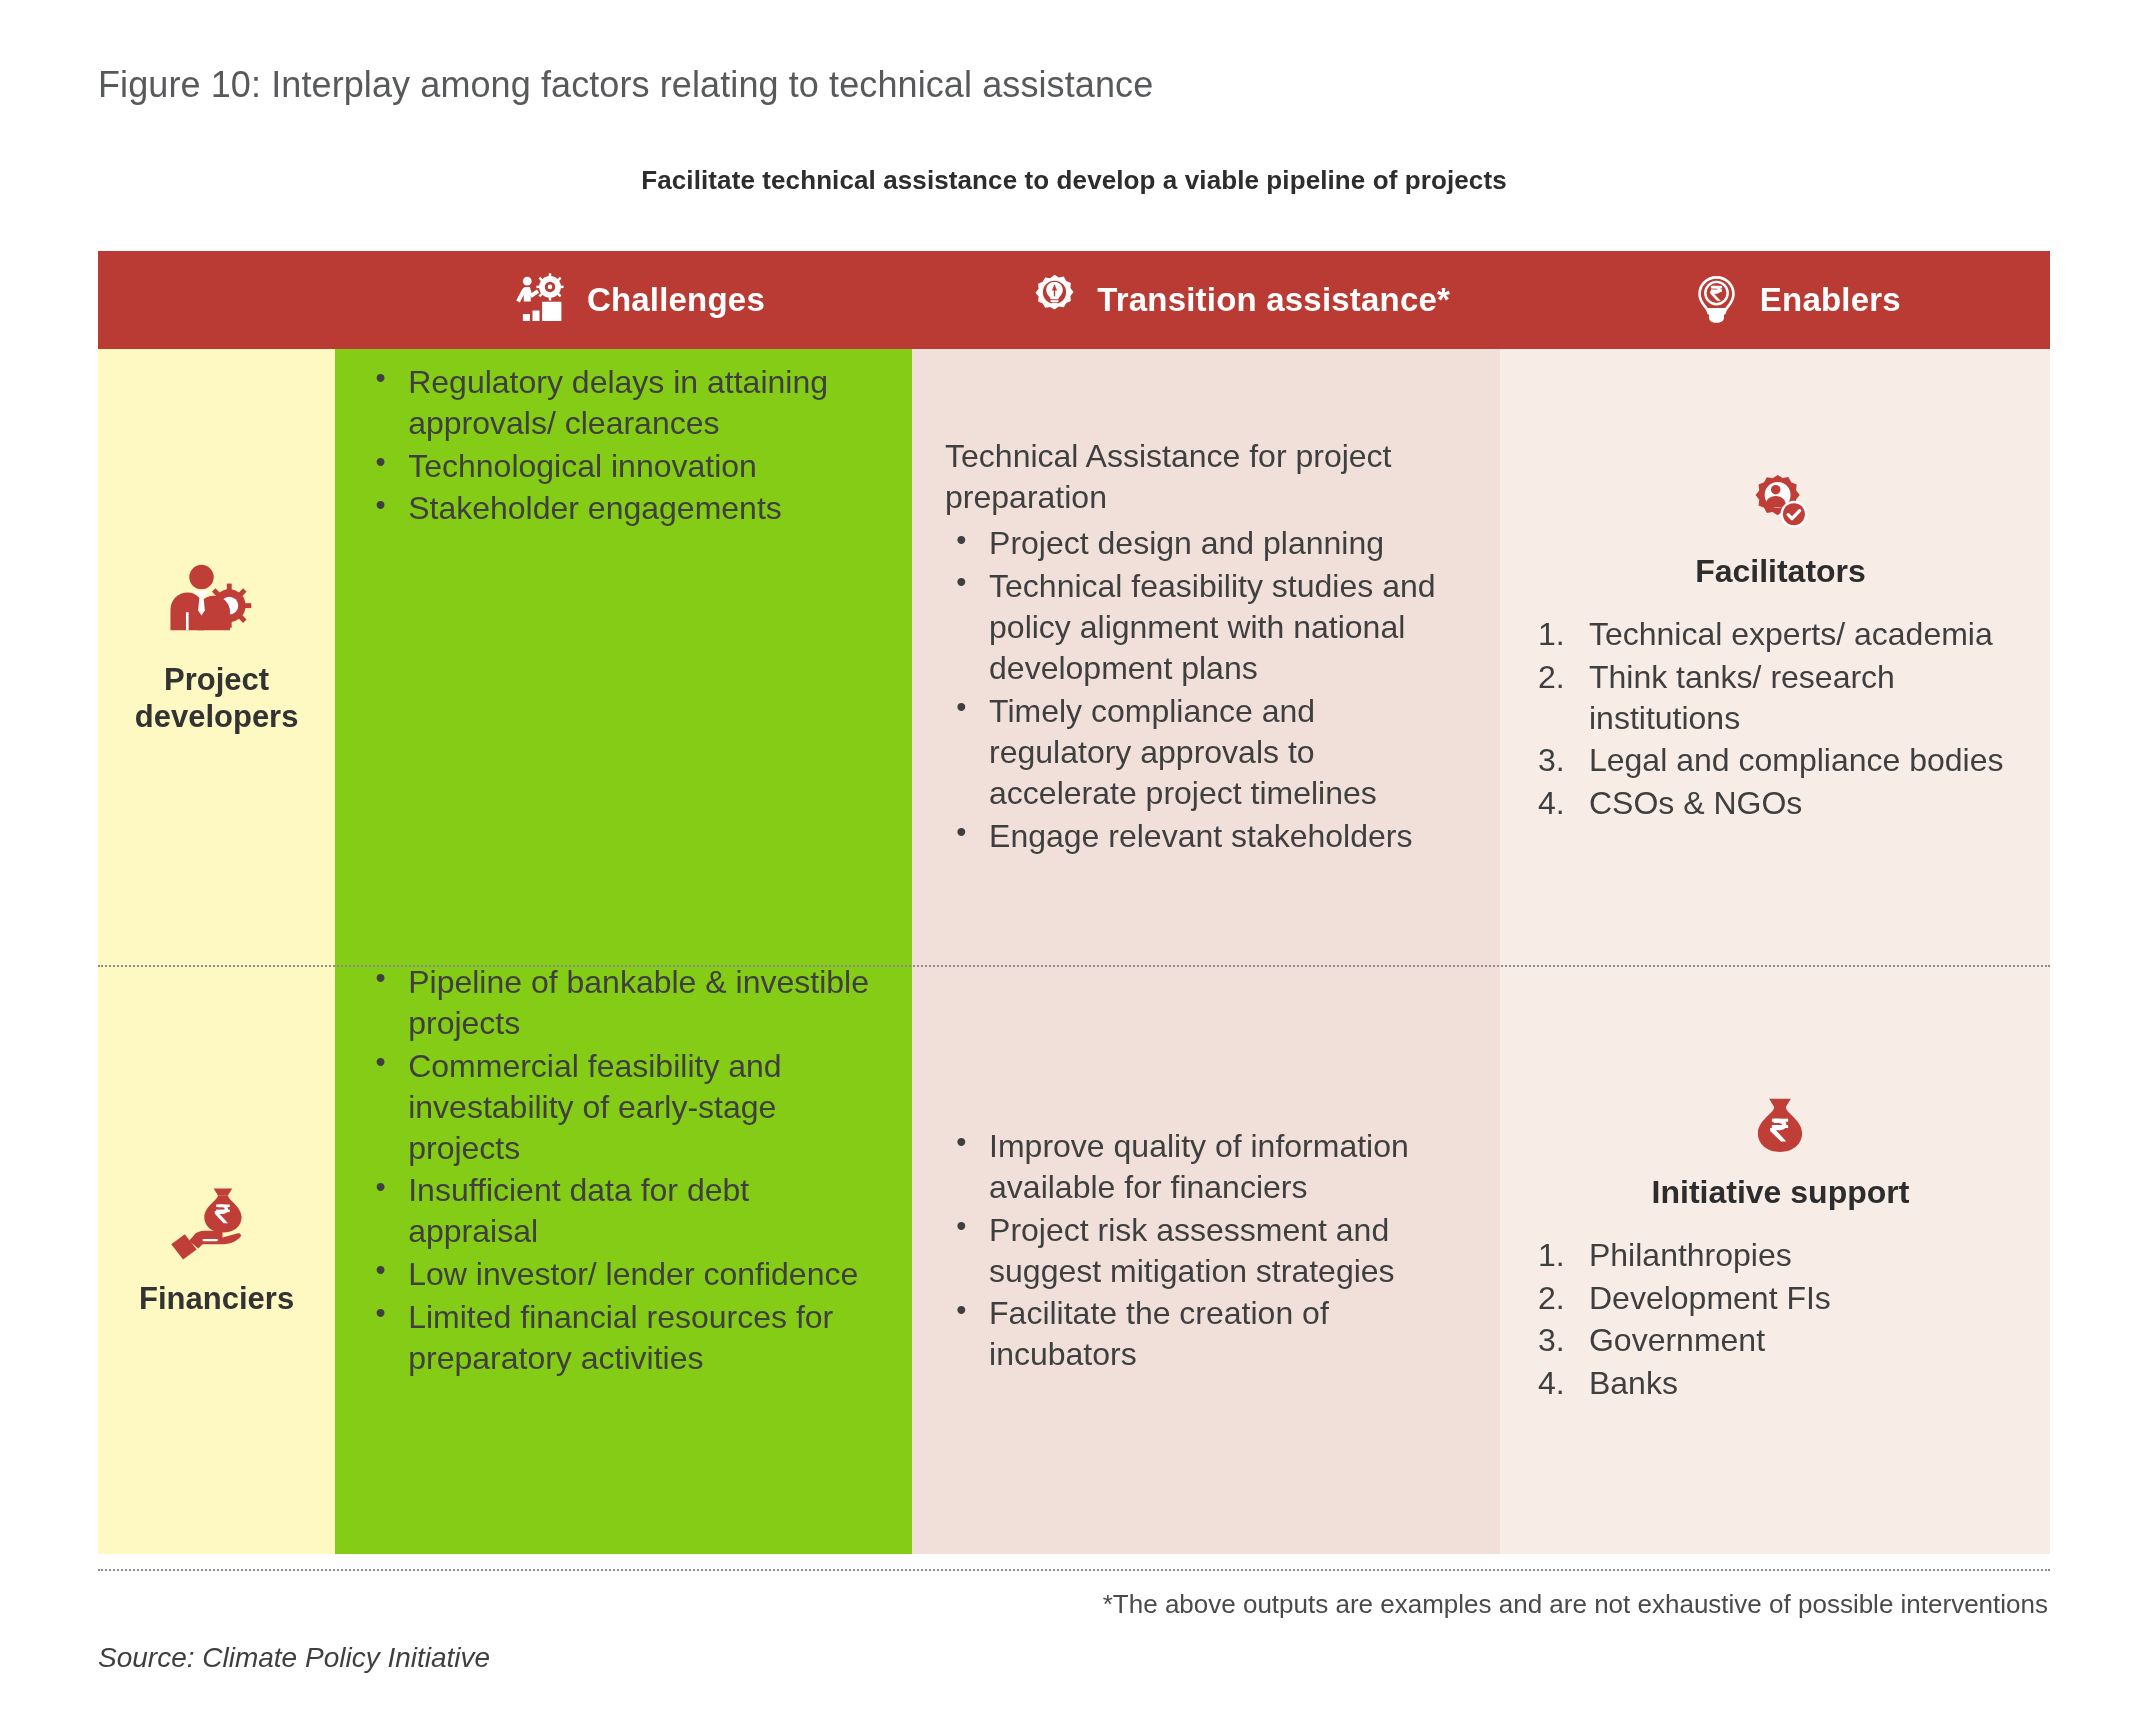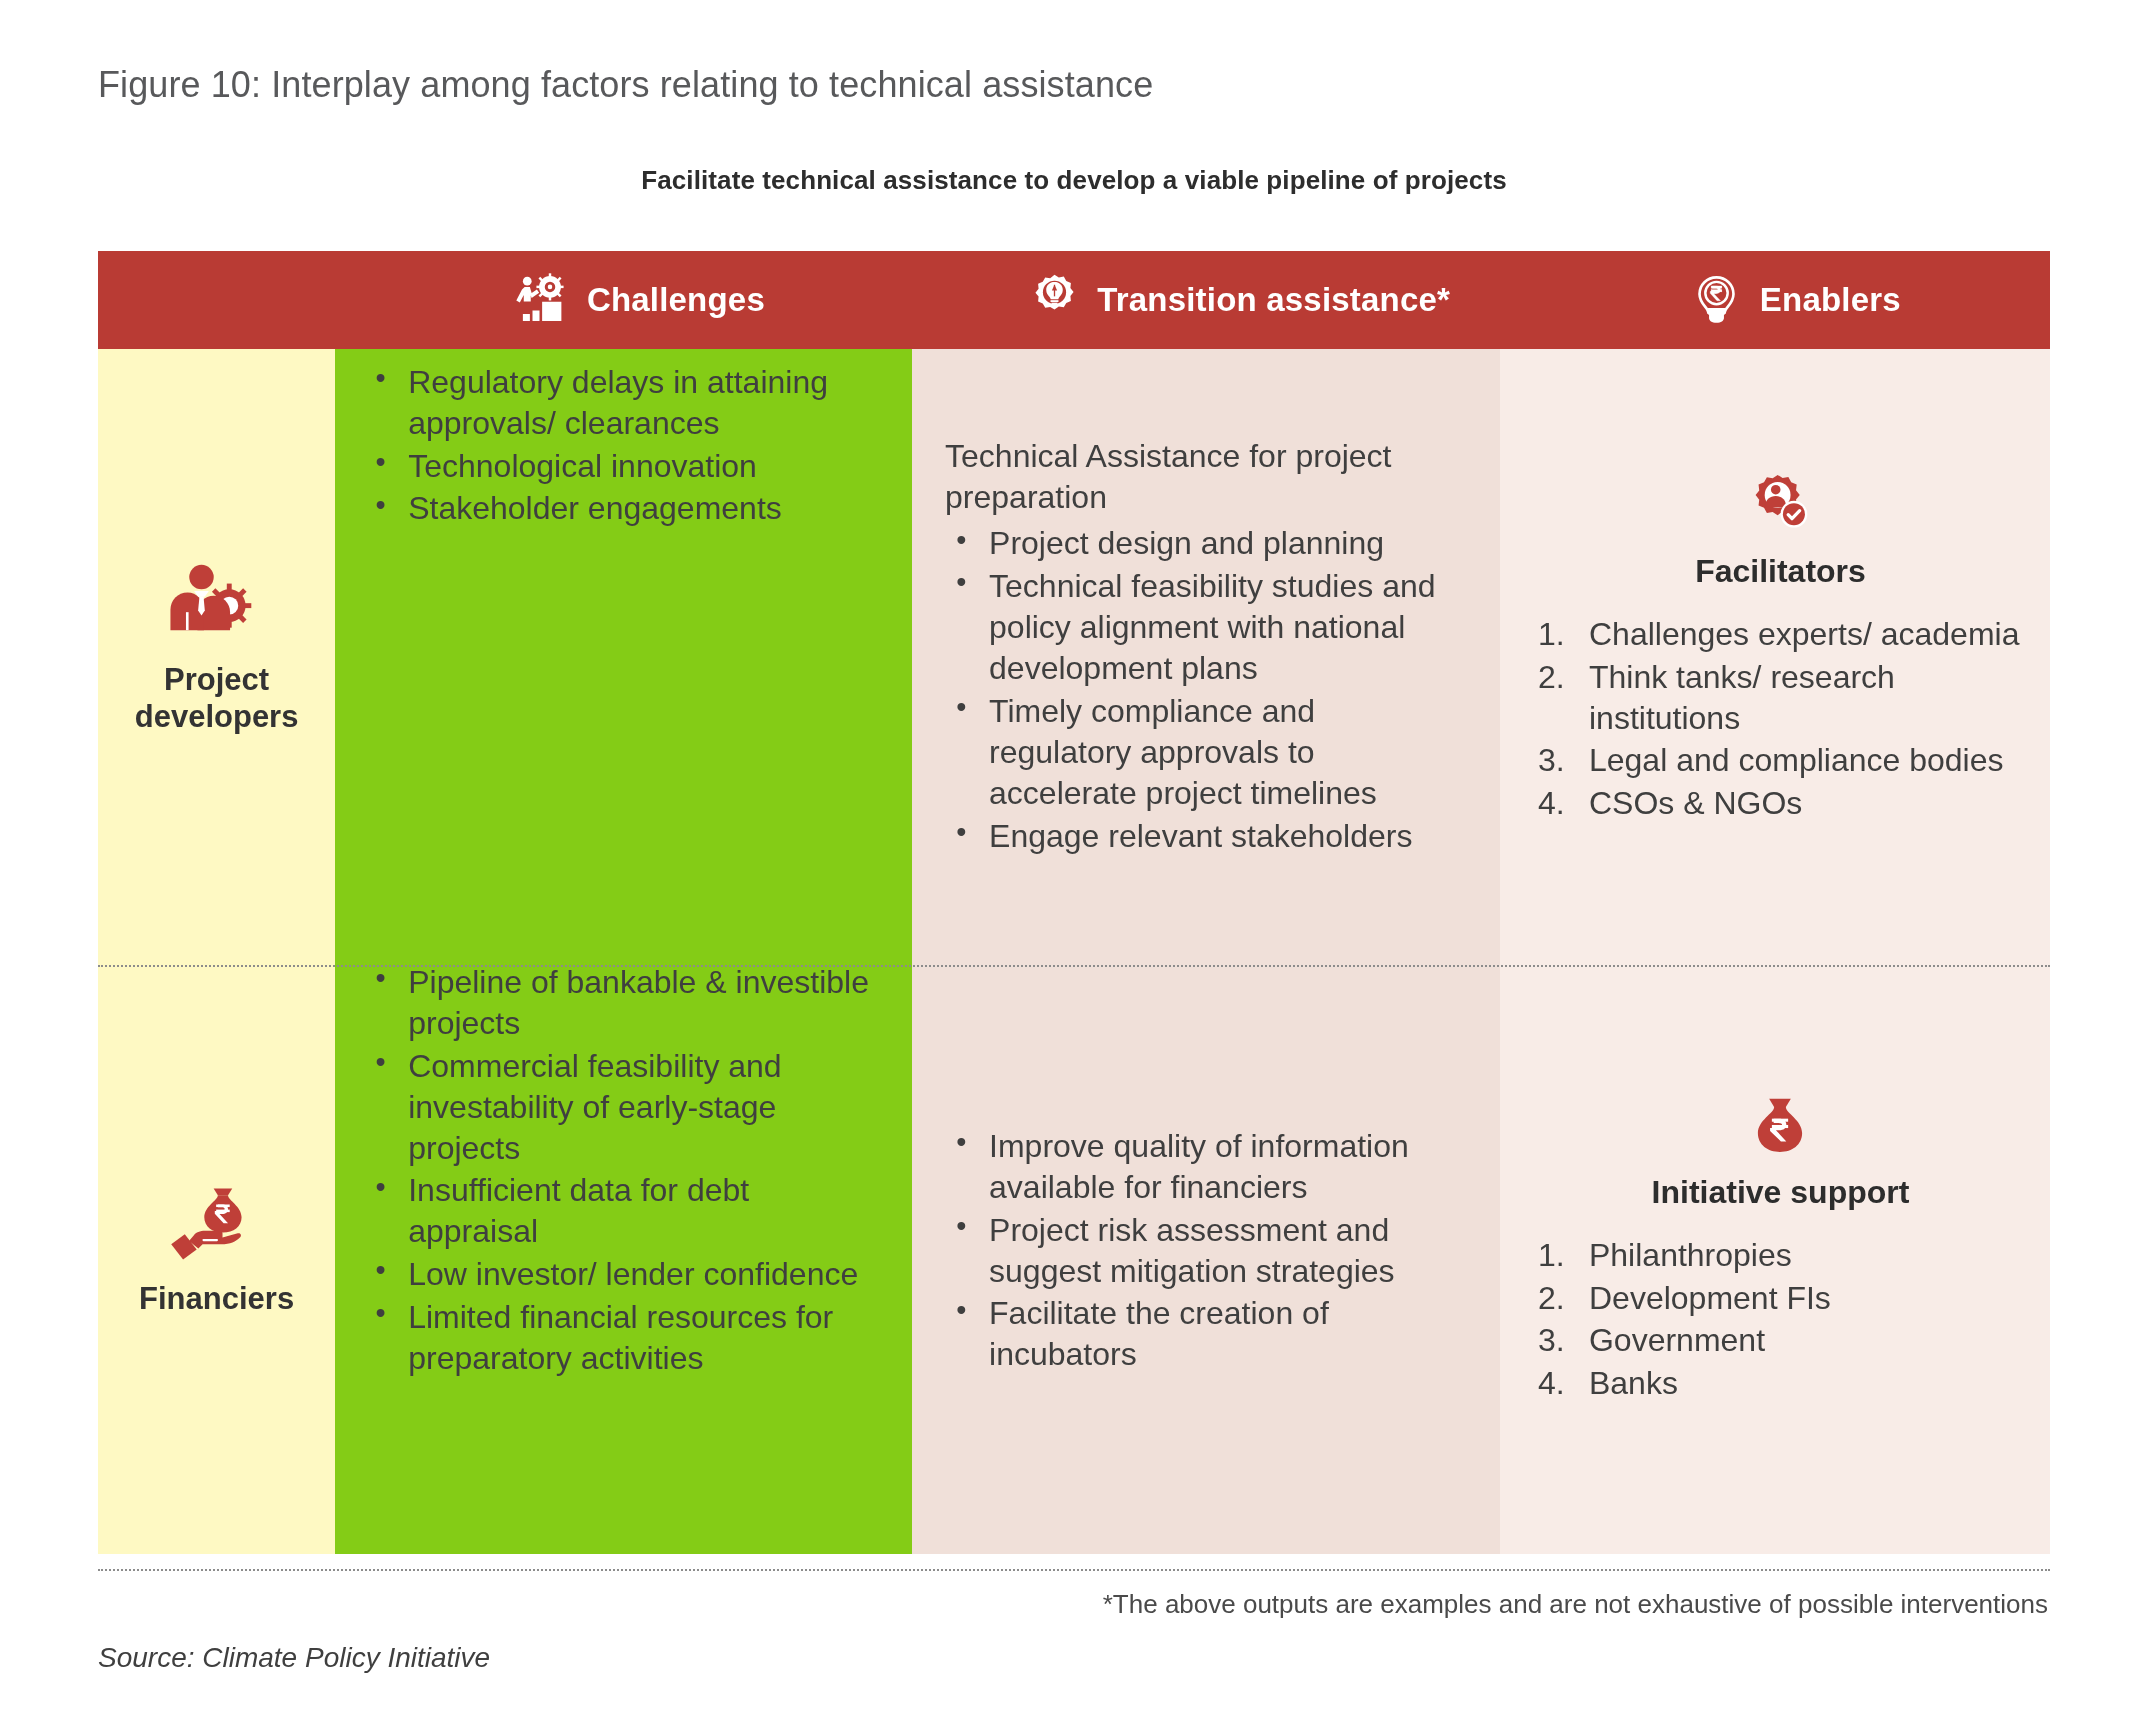--- a/index.html
+++ b/index.html
@@ -382,21 +382,21 @@
                 <path d="M31 25 c-6 0-10.5 4-10.5 9 v3 h21 v-3 c0-5-4.5-9-10.5-9 z"></path>
               </g>
               <circle cx="50" cy="44" r="14" fill="#ffffff"></circle>
               <circle cx="50" cy="44" r="11.5" fill="#bf3f38"></circle>
               <path d="M44 44.5 l4 4.2 l8-8.4" fill="none" stroke="#ffffff" stroke-width="3.4" stroke-linecap="round" stroke-linejoin="round"></path>
             </svg>
           </div>
           <div class="enabler-title">Facilitators</div>
         </div>
         <ol class="numbers">
-          <li>Challenges experts/ academia</li>
+          <li>Technical experts/ academia</li>
           <li>Think tanks/ research institutions</li>
           <li>Legal and compliance bodies</li>
           <li>CSOs &amp; NGOs</li>
         </ol>
       </div>
     </div>
 
     <div class="matrix-row row-financiers">
 
       <div class="cell-rowlabel">

